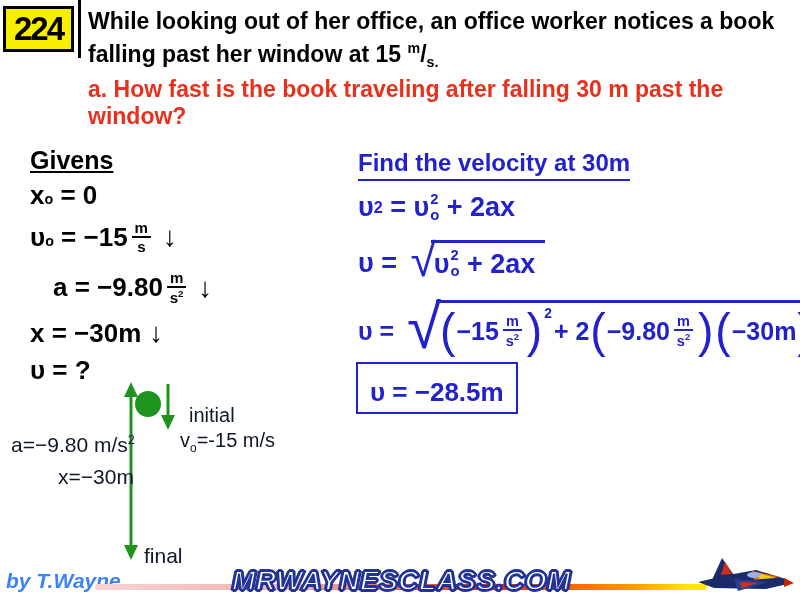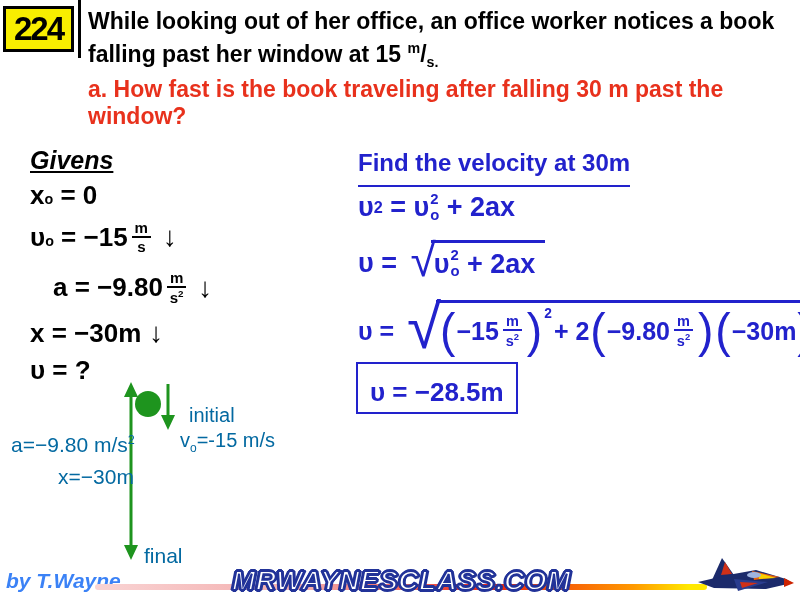--- a/index.html
+++ b/index.html
@@ -15,56 +15,56 @@
 
   
   .problem { position:absolute; left:88px; top:8px; width:700px; font-size:23px; line-height:27px;
              font-weight:700; color:#000; }
   .problem .q { color:#e8311c; }
   .unit-sup { font-size:0.62em; vertical-align:super; }
   .unit-sub { font-size:0.62em; vertical-align:sub; }
 
   
   .g-head { position:absolute; left:30px; top:146px; font-size:25px; font-weight:700;
-            text-decoration:underline; color:#000;font-style:italic; }
+            text-decoration:underline; color:#000; }
   .g-row { position:absolute; left:30px; font-size:26px; font-weight:600; color:#000;
            display:flex; align-items:center; }
   .g-row sub { font-size:0.55em; position:relative; top:0.25em; }
   .arrow { font-weight:400; margin-left:8px; font-size:28px; }
 
   .frac { display:inline-flex; flex-direction:column; align-items:center; font-size:0.58em;
           line-height:1; margin:0 4px; vertical-align:middle; }
   .frac .num { border-bottom:2px solid currentColor; padding:0 3px 1px; }
   .frac .den { padding-top:1px; }
   .frac .den sup { font-size:0.65em; }
 
   
   .s-head { position:absolute; left:358px; top:149px; font-size:24px; font-weight:700;
-            color:#2222cc; border-bottom:2px solid #2222cc; padding-bottom:8px; }
+            color:#2222cc; border-bottom:2px solid #2222cc; padding-bottom:2px; }
   .eq { position:absolute; left:358px; color:#2222cc; font-weight:600; font-size:27px;
         display:flex; align-items:center; }
   .eq sup { font-size:0.6em; }
   .ss { display:inline-flex; flex-direction:column; align-items:flex-start; font-size:0.55em;
         line-height:1.05; margin-left:1px; }
   .sqrt { display:inline-flex; align-items:flex-start; margin-left:6px; }
   .sqrt .rad { font-weight:400; line-height:1; }
   .sqrt .body { border-top:3px solid currentColor; display:inline-flex; align-items:center;
                 padding:3px 10px 0 3px; margin-left:-5px; }
   .s-med .rad { font-size:46px; transform:translateY(-3px); }
   .s-med .body { min-height:42px; }
   .s-big .rad { font-size:62px; transform:translateY(-4px); }
   .s-big .body { min-height:56px; }
   .bp { font-size:1.85em; font-weight:300; line-height:0.85; display:inline-block;
         transform:scaleY(1.05); margin:0 1px; }
   .psup { font-size:0.55em; position:relative; top:-18px; margin:0 2px 0 1px; }
   .answer-box { position:absolute; left:356px; top:362px; border:2px solid #2222cc;
                 color:#2222cc; font-weight:600; font-size:26px; padding:13px 12px 4px; }
 
   
-  .dia-label { position:absolute; color:#0369a1; font-weight:500; }
+  .dia-label { position:absolute; color:#0f172a; font-weight:500; }
   .dia-label sub { font-size:0.6em; }
   .dia-label sup { font-size:0.6em; }
   #dia-svg { position:absolute; left:0; top:378px; }
 
   
   .credit { position:absolute; left:6px; top:569px; font-size:21px; font-style:italic;
             font-weight:600; color:#3b82f6; }
   .stripe { position:absolute; left:95px; top:584px; width:612px; height:6px; border-radius:3px;
             background:linear-gradient(to right,#f9d4d4 0%,#f3abab 35%,#ee2211 65%,#ff9900 88%,#ffe800 97%); }
   .site { position:absolute; left:232px; top:565px; width:306px; text-align:center;

